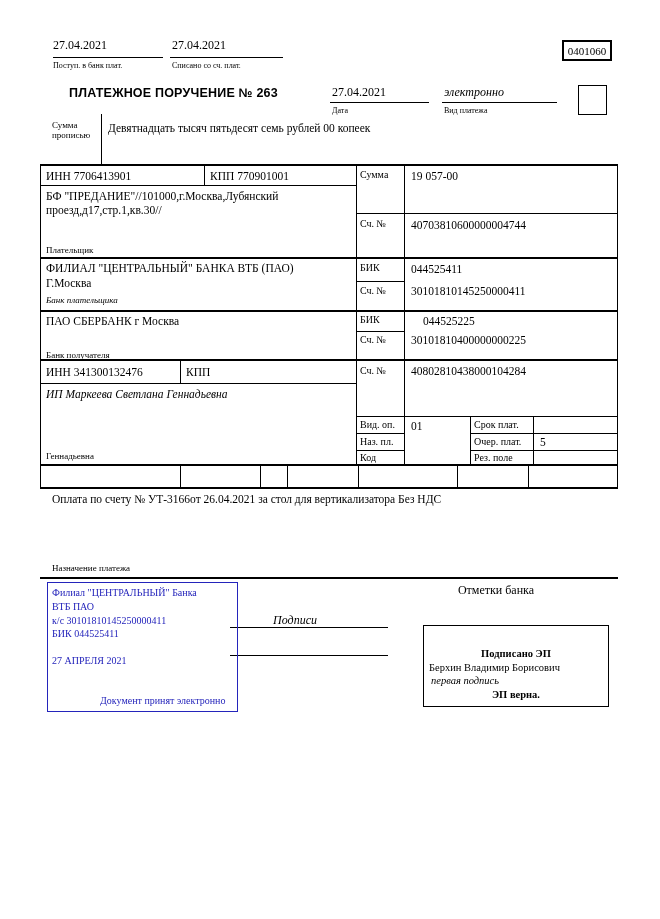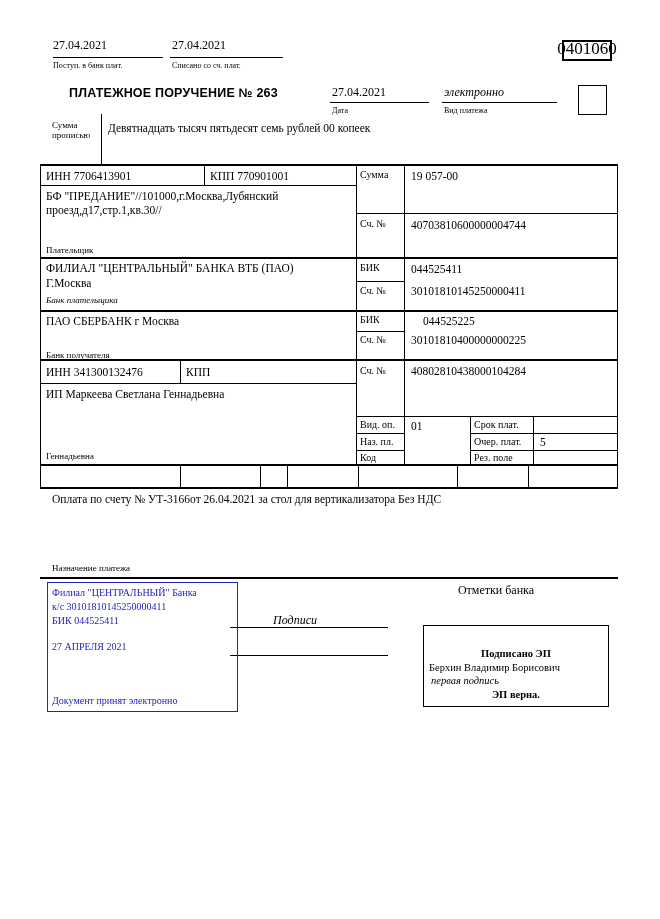--- a/index.html
+++ b/index.html
@@ -13,30 +13,30 @@
   .hline.thick{height:2px;}
   .vline{position:absolute;background:#000;width:1px;}
   .t11{font-size:11.5px;line-height:1.25;}
   .t12{font-size:12px;}
   .t10{font-size:10px;}
   .t9{font-size:9px;line-height:1.1;}
   .t8{font-size:8px;}
   .title{font-family:"Liberation Sans","DejaVu Sans",sans-serif;font-weight:bold;font-size:12.5px;letter-spacing:0.2px;}
   .codebox{
     position:absolute;left:562px;top:40px;width:46px;height:17px;
-    border:2px solid #000;font-size:17px;display:flex;align-items:flex-end;justify-content:center;
+    border:2px solid #000;font-size:11px;display:flex;align-items:center;justify-content:center;
   }
   .emptybox{position:absolute;left:578px;top:85px;width:27px;height:28px;border:1px solid #000;}
   .stamp{
     position:absolute;left:47px;top:582px;width:181px;height:122px;
     border:1.5px solid #2424bb;color:#2424bb;font-size:10px;line-height:1.38;
     padding:3px 4px;display:flex;flex-direction:column;box-sizing:content-box;
   }
   .stamp .spacer{height:13px;}
-  .stamp .footer{margin-top:auto;}
+  .stamp .footer{margin-top:auto;margin-left:48px;}
   .epbox{
     position:absolute;left:423px;top:625px;width:184px;height:59px;
     border:1.5px solid #000;font-size:10.5px;line-height:1.3;padding-top:21px;box-sizing:content-box;
   }
   .epbox .c{text-align:center;font-weight:bold;}
   .epbox .n{padding-left:5px;}
   .epbox .i{padding-left:7px;font-style:italic;}
   .center{text-align:center;}
 </style>
 </head>
@@ -112,21 +112,21 @@
   <div class="abs t9" style="left:46px;top:351px;">Банк получателя</div>
   <div class="hline thick" style="left:40px;top:359px;width:578px;"></div>
 
   <div class="abs t11" style="left:46px;top:365px;">ИНН 341300132476</div>
   <div class="vline" style="left:180px;top:359px;height:24px;"></div>
   <div class="abs t11" style="left:186px;top:365px;">КПП</div>
   <div class="hline" style="left:40px;top:383px;width:316px;"></div>
   <div class="abs t10" style="left:360px;top:365px;">Сч. №</div>
   <div class="abs t11" style="left:411px;top:364px;">40802810438000104284</div>
 
-  <div class="abs t11" style="left:46px;top:387px;width:302px;">ИП Маркеева Светлана Геннадьевна</div>
+  <div class="abs t11" style="left:46px;top:387px;width:302px;font-style:italic;">ИП Маркеева Светлана Геннадьевна</div>
   <div class="abs t9" style="left:46px;top:452px;">Геннадьевна</div>
 
   <div class="hline" style="left:356px;top:416px;width:262px;"></div>
   <div class="vline" style="left:470px;top:416px;height:49px;"></div>
   <div class="vline" style="left:533px;top:416px;height:49px;"></div>
   <div class="abs t10" style="left:360px;top:419px;">Вид. оп.</div>
   <div class="abs t11" style="left:411px;top:419px;">01</div>
   <div class="abs t10" style="left:474px;top:419px;">Срок плат.</div>
   <div class="hline" style="left:356px;top:433px;width:48px;"></div>
   <div class="hline" style="left:470px;top:433px;width:148px;"></div>
@@ -152,20 +152,21 @@
   <div class="hline" style="left:40px;top:577px;width:578px;height:1.5px;"></div>
 
   <div class="abs t12 center" style="left:230px;top:613px;width:130px;font-style:italic;">Подписи</div>
   <div class="abs t12 center" style="left:416px;top:583px;width:160px;">Отметки банка</div>
 
   <div class="hline" style="left:230px;top:627px;width:158px;"></div>
   <div class="hline" style="left:230px;top:655px;width:158px;"></div>
 
   <div class="stamp">
     <div>Филиал "ЦЕНТРАЛЬНЫЙ" Банка</div>
+    <div>ВТБ ПАО</div>
     <div>к/с 30101810145250000411</div>
     <div>БИК 044525411</div>
     <div class="spacer"></div>
     <div>27 АПРЕЛЯ 2021</div>
     <div class="footer">Документ принят электронно</div>
   </div>
 
   <div class="epbox">
     <div class="c">Подписано ЭП</div>
     <div class="n">Берхин Владимир Борисович</div>

